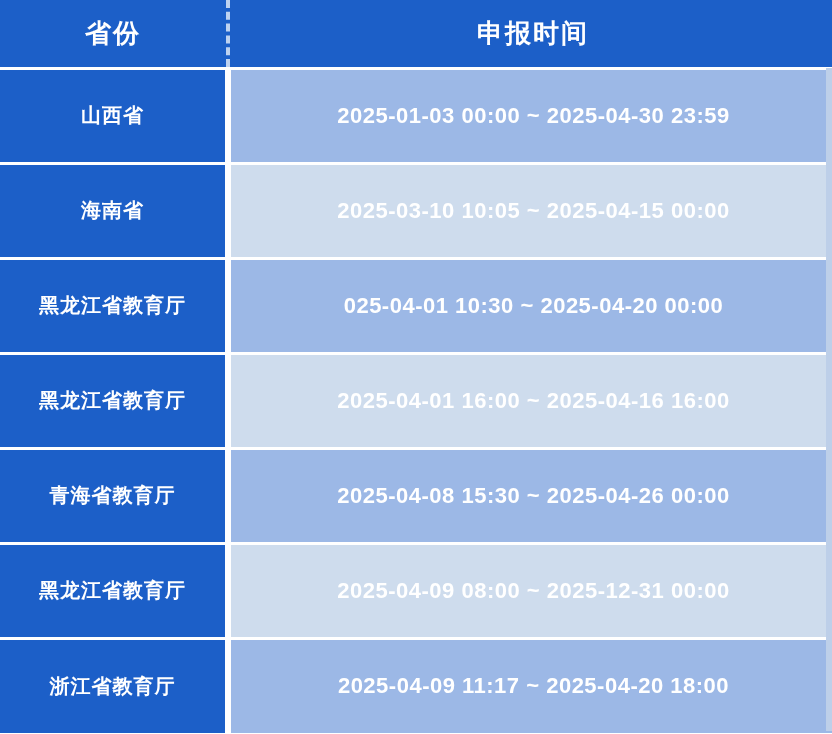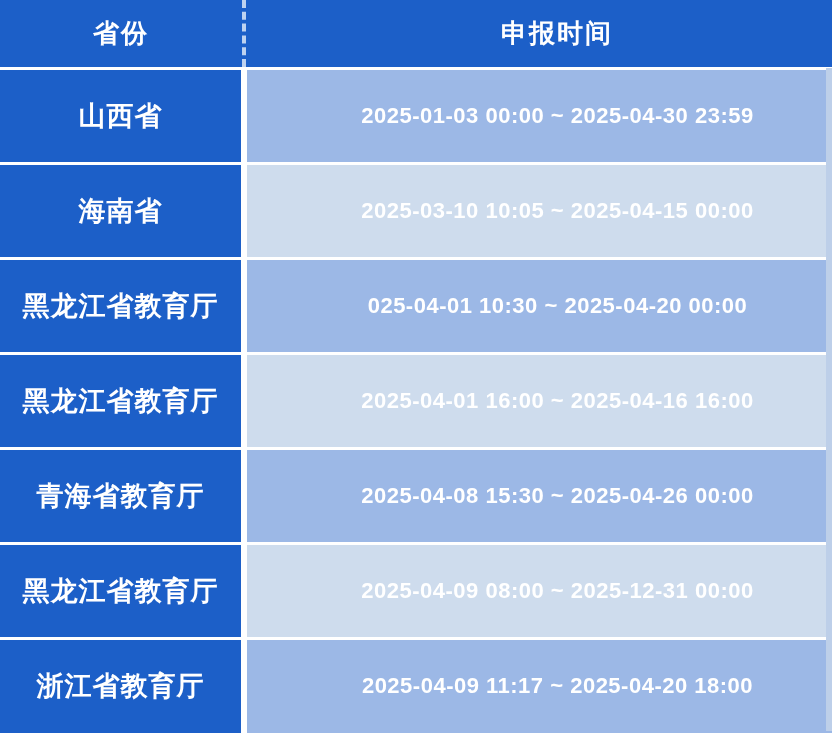--- a/index.html
+++ b/index.html
@@ -33,40 +33,40 @@
   }
   .th-prov,
   .th-time {
     background: #1c5fc8;
     color: #ffffff;
     font-size: 26px;
     font-weight: bold;
     text-align: center;
     vertical-align: middle;
     letter-spacing: 2px;
-    padding: 8px;
+    padding: 0;
     border: 0;
   }
   .th-prov {
     width: 226px;
     border-right: 4px dashed #bed2f0;
   }
   .th-time {
     width: 606px;
   }
 
   
   .decl-table tbody tr {
     height: 95px;
   }
   .td-prov {
     width: 226px;
     background: #1c5fc8;
     color: #ffffff;
-    font-size: 27px;
+    font-size: 20px;
     font-weight: bold;
     text-align: center;
     vertical-align: middle;
     letter-spacing: 1px;
     padding: 0;
     border: 0;
     border-top: 3px solid #ffffff;
     border-right: 6px solid #ffffff;
   }
   .td-time {

